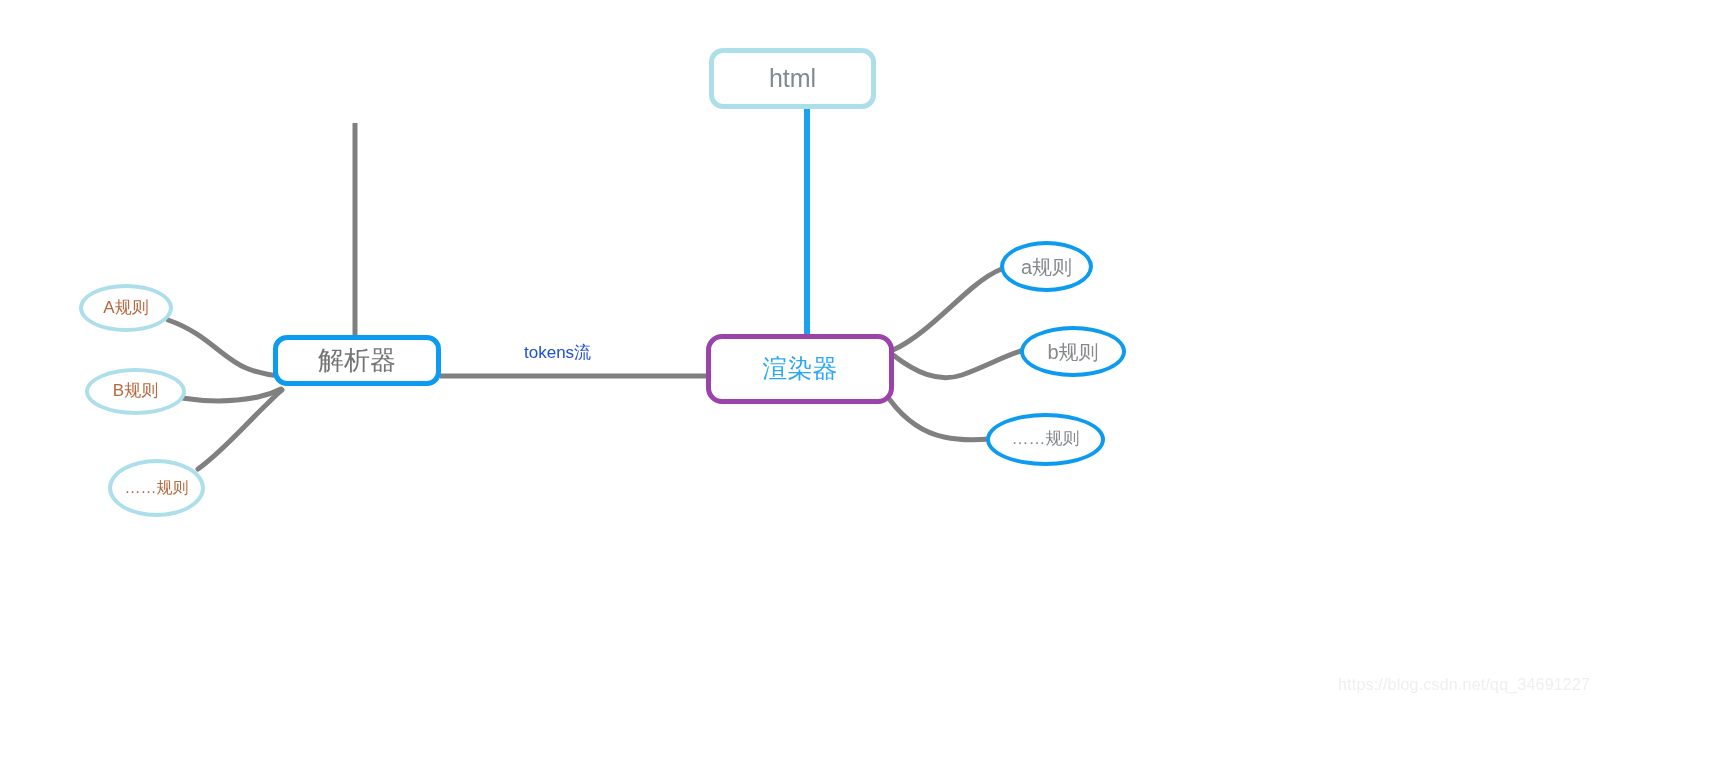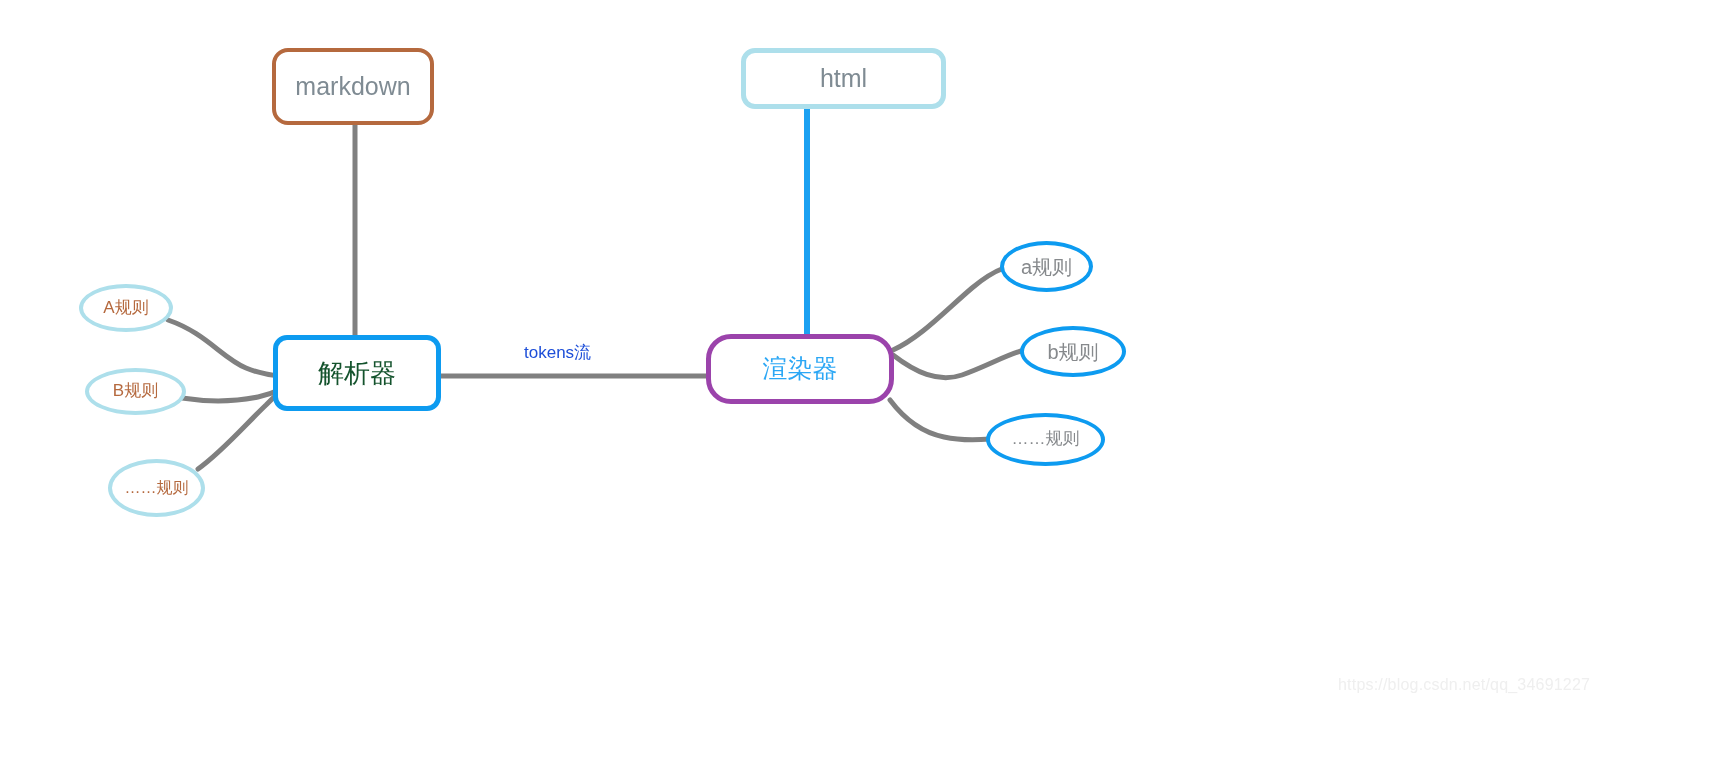--- a/index.html
+++ b/index.html
@@ -49,43 +49,42 @@
     left: 272px;  top: 48px;
     width: 162px; height: 77px;
     border-width: 4px;
     border-color: #b5693e;
     border-radius: 16px;
     font-size: 25px;
     color: #7f8b93;
   }
   #node-html {
     left: 709px;  top: 48px;
-    width: 205px; height: 61px;
+    width: 167px; height: 61px;
     border-width: 5px;
     border-color: #addfeb;
     border-radius: 14px;
     font-size: 25px;
     color: #7f8b93;
-    margin-left: 32px;
   }
   #node-parser {
     left: 273px;  top: 335px;
-    width: 168px; height: 76px;
+    width: 168px; height: 51px;
     border-width: 5px;
     border-color: #0d9bf0;
     border-radius: 14px;
     font-size: 26px;
-    color: #14532d;
+    color: #737373;
   }
   #node-renderer {
     left: 706px;  top: 334px;
     width: 188px; height: 70px;
     border-width: 5px;
     border-color: #9b43ab;
-    border-radius: 25px;
+    border-radius: 16px;
     font-size: 25px;
     color: #2ba7f5;
   }
 
   
   .ellipse {
     border-style: solid;
     border-radius: 50%;
   }
   .ell-light {
@@ -165,23 +164,20 @@
 
     <path d="M 168 320 C 206 333, 222 358, 246 368 C 258 373, 268 375, 280 376" stroke="#808080" stroke-width="5" fill="none" stroke-linecap="round"></path>
     <path d="M 182 398 C 214 403, 238 401, 258 397 C 268 395, 275 392, 281 389" stroke="#808080" stroke-width="5" fill="none" stroke-linecap="round"></path>
     <path d="M 198 469 C 222 452, 246 424, 266 405 C 273 398, 278 393, 282 390" stroke="#808080" stroke-width="5" fill="none" stroke-linecap="round"></path>
 
     <path d="M 893 350 C 920 338, 946 310, 972 288 C 985 277, 996 271, 1004 268" stroke="#808080" stroke-width="5" fill="none" stroke-linecap="round"></path>
     <path d="M 893 355 C 915 372, 938 383, 962 375 C 985 367, 1004 356, 1021 351" stroke="#808080" stroke-width="5" fill="none" stroke-linecap="round"></path>
     <path d="M 890 400 C 902 416, 920 432, 944 437 C 962 441, 978 440, 990 439" stroke="#808080" stroke-width="5" fill="none" stroke-linecap="round"></path>
   </svg>
 
-  <div class="node rect" id="node-markdown">
-    <span class="node-label">markdown</span>
-  </div>
 
   <div class="node rect" id="node-html">
     <span class="node-label">html</span>
   </div>
 
   <div class="node rect" id="node-parser">
     <span class="node-label">解析器</span>
   </div>
 
   <div class="node rect" id="node-renderer">

